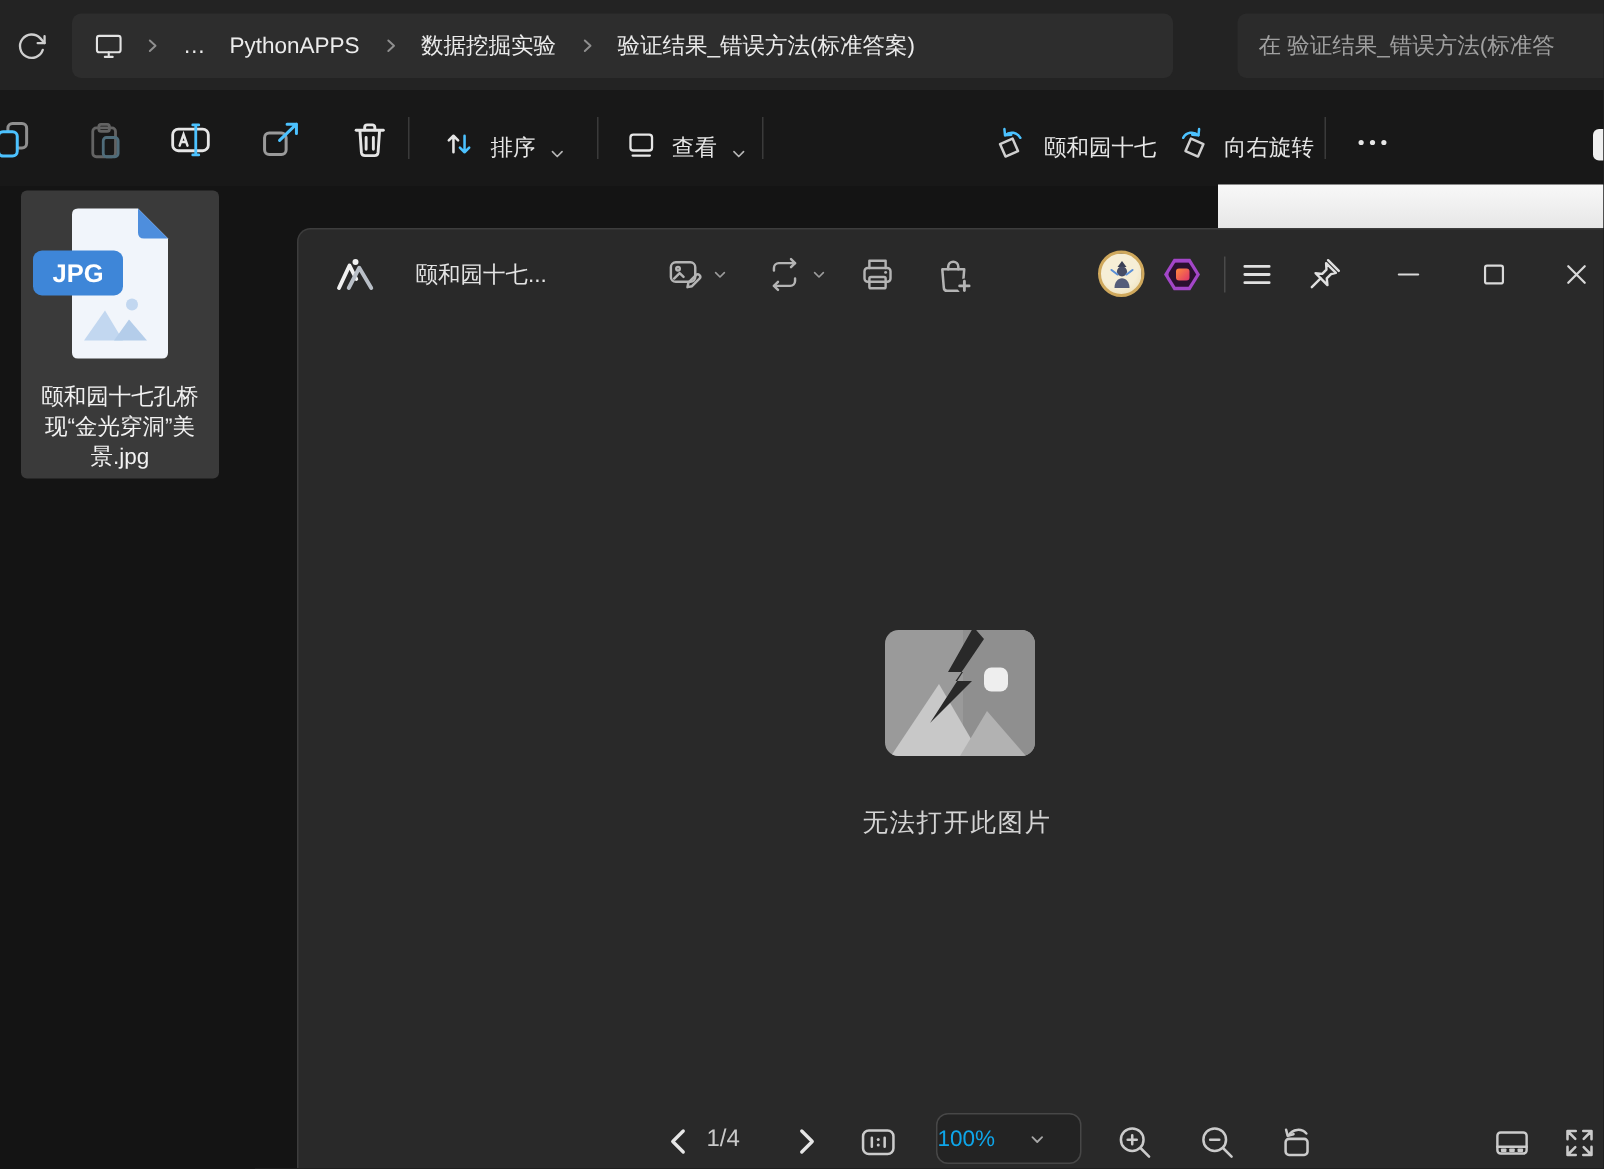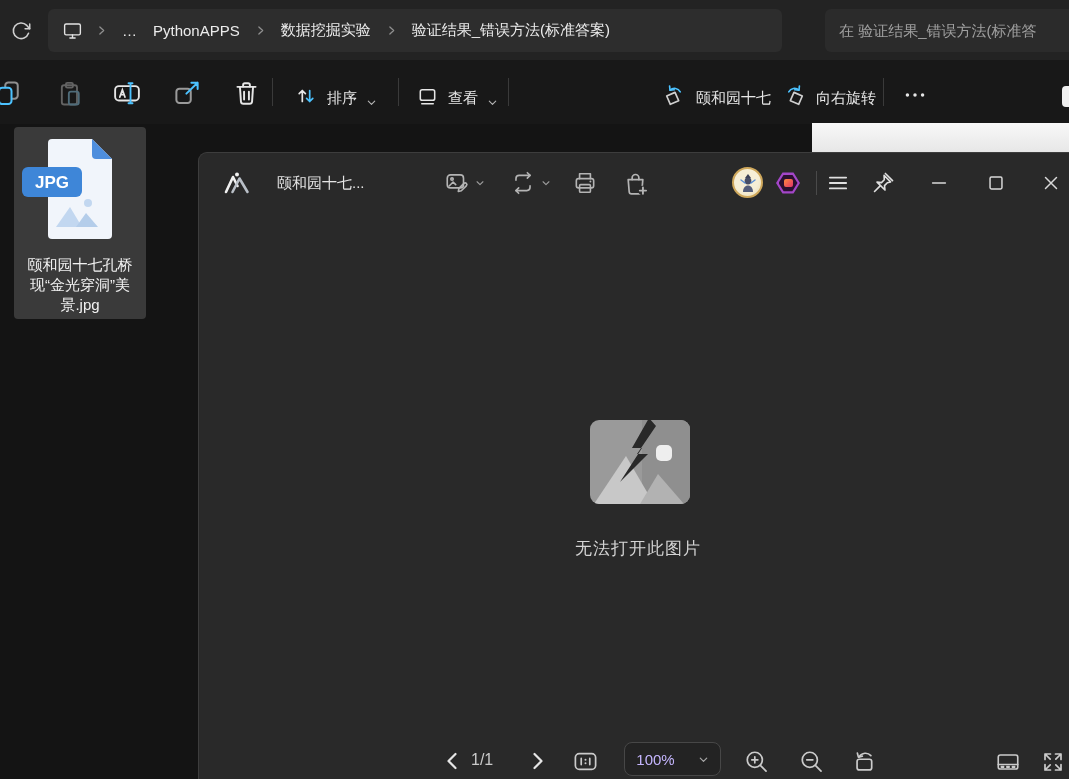--- a/index.html
+++ b/index.html
@@ -65,21 +65,21 @@
            background:#2b1030;display:flex;align-items:center;justify-content:center}
   .avatar2 .glyph{width:9px;height:8px;border-radius:2px;background:linear-gradient(135deg,#ff8a3c,#e0336b)}
   .vdiv{position:absolute;left:617px;top:18px;width:1px;height:24px;background:#4a4a4a}
 
   .pcontent-icon{position:absolute;left:391px;top:267px}
   .perr{position:absolute;left:0;top:384px;width:100%;text-align:center;font-size:17px;color:#d4d4d4;letter-spacing:1px;transform:translateX(4px)}
 
   .pb{position:absolute;display:flex;align-items:center;justify-content:center;color:#cbcbcb;border-radius:4px}
   .page-ind{position:absolute;left:272px;top:598px;font-size:16px;color:#c9c9c9}
   .zoom-pill{position:absolute;left:425px;top:589px;width:97px;height:34px;border:1px solid #474747;background:#232323;border-radius:8px;
-             display:flex;align-items:center;justify-content:center;gap:23px;font-size:15px;color:#c4b5fd}
+             display:flex;align-items:center;gap:23px;font-size:15px;color:#0ea5e9}
 </style>
 </head>
 <body>
 
 <div class="ex-row1">
   <button class="refresh-btn">
     <svg width="22" height="22" viewBox="0 0 24 24" fill="none" stroke="currentColor" stroke-width="1.7" stroke-linecap="round" stroke-linejoin="round">
       <polyline points="21.5 4.5 21.5 9.5 16.5 9.5"></polyline>
         <path d="M20.2 14.5a8.5 8.5 0 1 1-1.9-8.6l3.2 3.6"></path>
     </svg>
@@ -347,21 +347,21 @@
       <path d="M59 -2 L42 28 L52 28 L30 62 L58 34 L47 34 L66 6 Z" fill="var(--photos-bg)"></path>
     </g>
   </svg>
   <div class="perr">无法打开此图片</div>
 
   <button class="pb" style="left:238px;top:592px;width:32px;height:32px">
     <svg width="24" height="24" viewBox="0 0 24 24" fill="none" stroke="#e6e6e6" stroke-width="2.2" stroke-linecap="round" stroke-linejoin="round">
         <path d="M14.5 5L7.5 12l7 7"></path>
       </svg>
   </button>
-  <span class="page-ind">1/1</span>
+  <span class="page-ind">1/4</span>
   <button class="pb" style="left:322px;top:592px;width:32px;height:32px">
     <svg width="24" height="24" viewBox="0 0 24 24" fill="none" stroke="#e6e6e6" stroke-width="2.2" stroke-linecap="round" stroke-linejoin="round">
         <path d="M9.5 5l7 7-7 7"></path>
       </svg>
   </button>
   <button class="pb" style="left:370px;top:592px;width:32px;height:32px">
     <svg width="27" height="27" viewBox="0 0 24 24" fill="none" stroke="currentColor" stroke-width="1.5" stroke-linecap="round">
       <rect x="3" y="5" width="18" height="14" rx="3.5"></rect>
       <path d="M8.2 9.3v5.4M15.8 9.3v5.4"></path>
       <circle cx="12" cy="10.4" r=".9" fill="currentColor" stroke="none"></circle>

